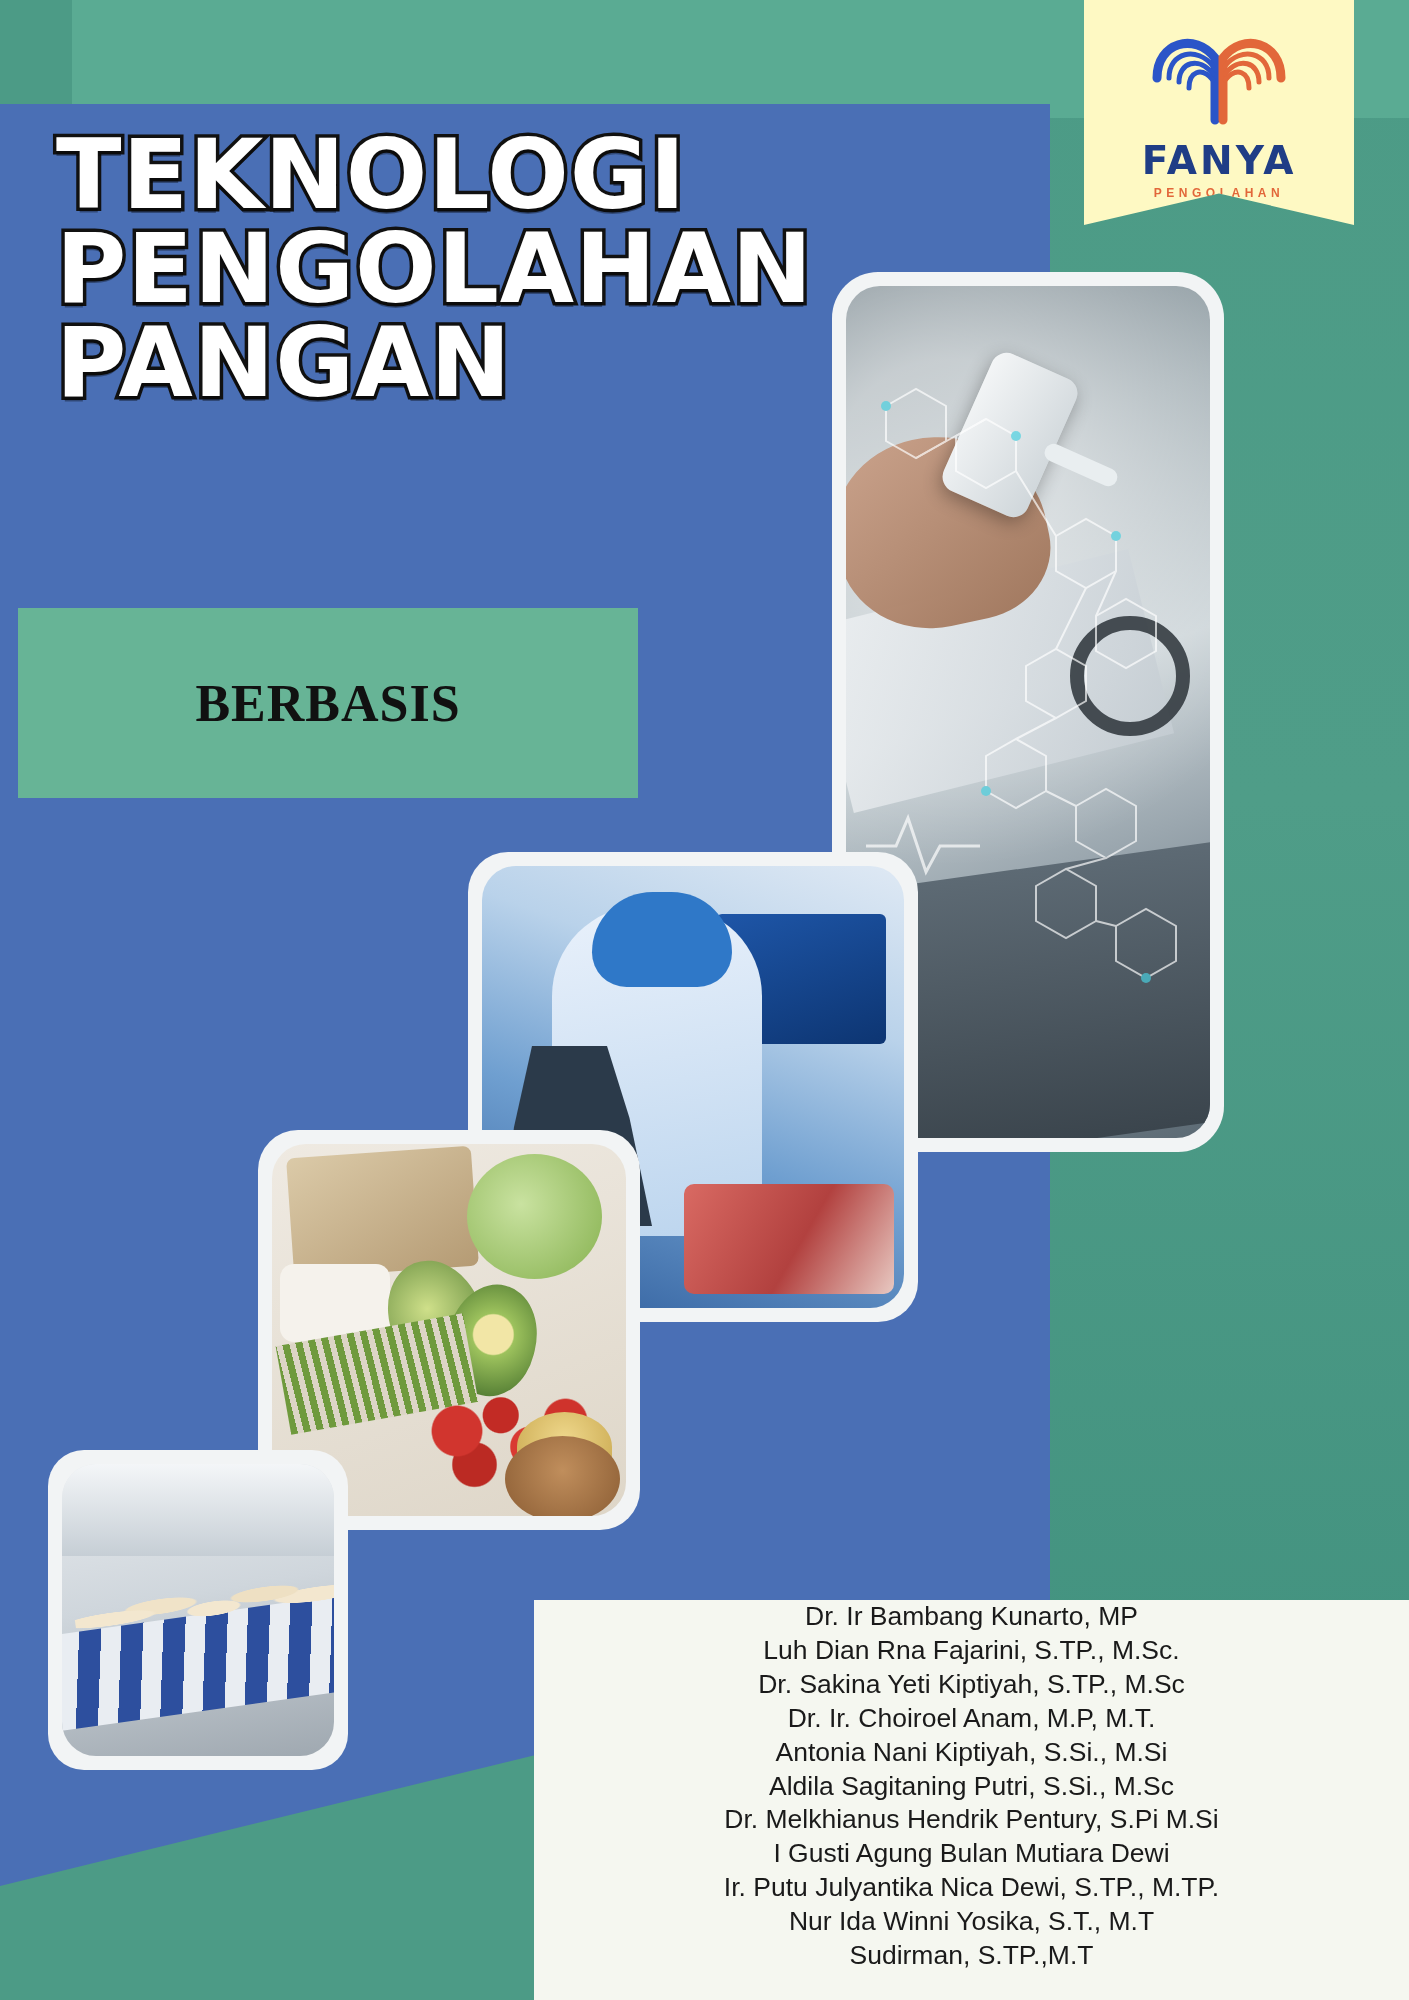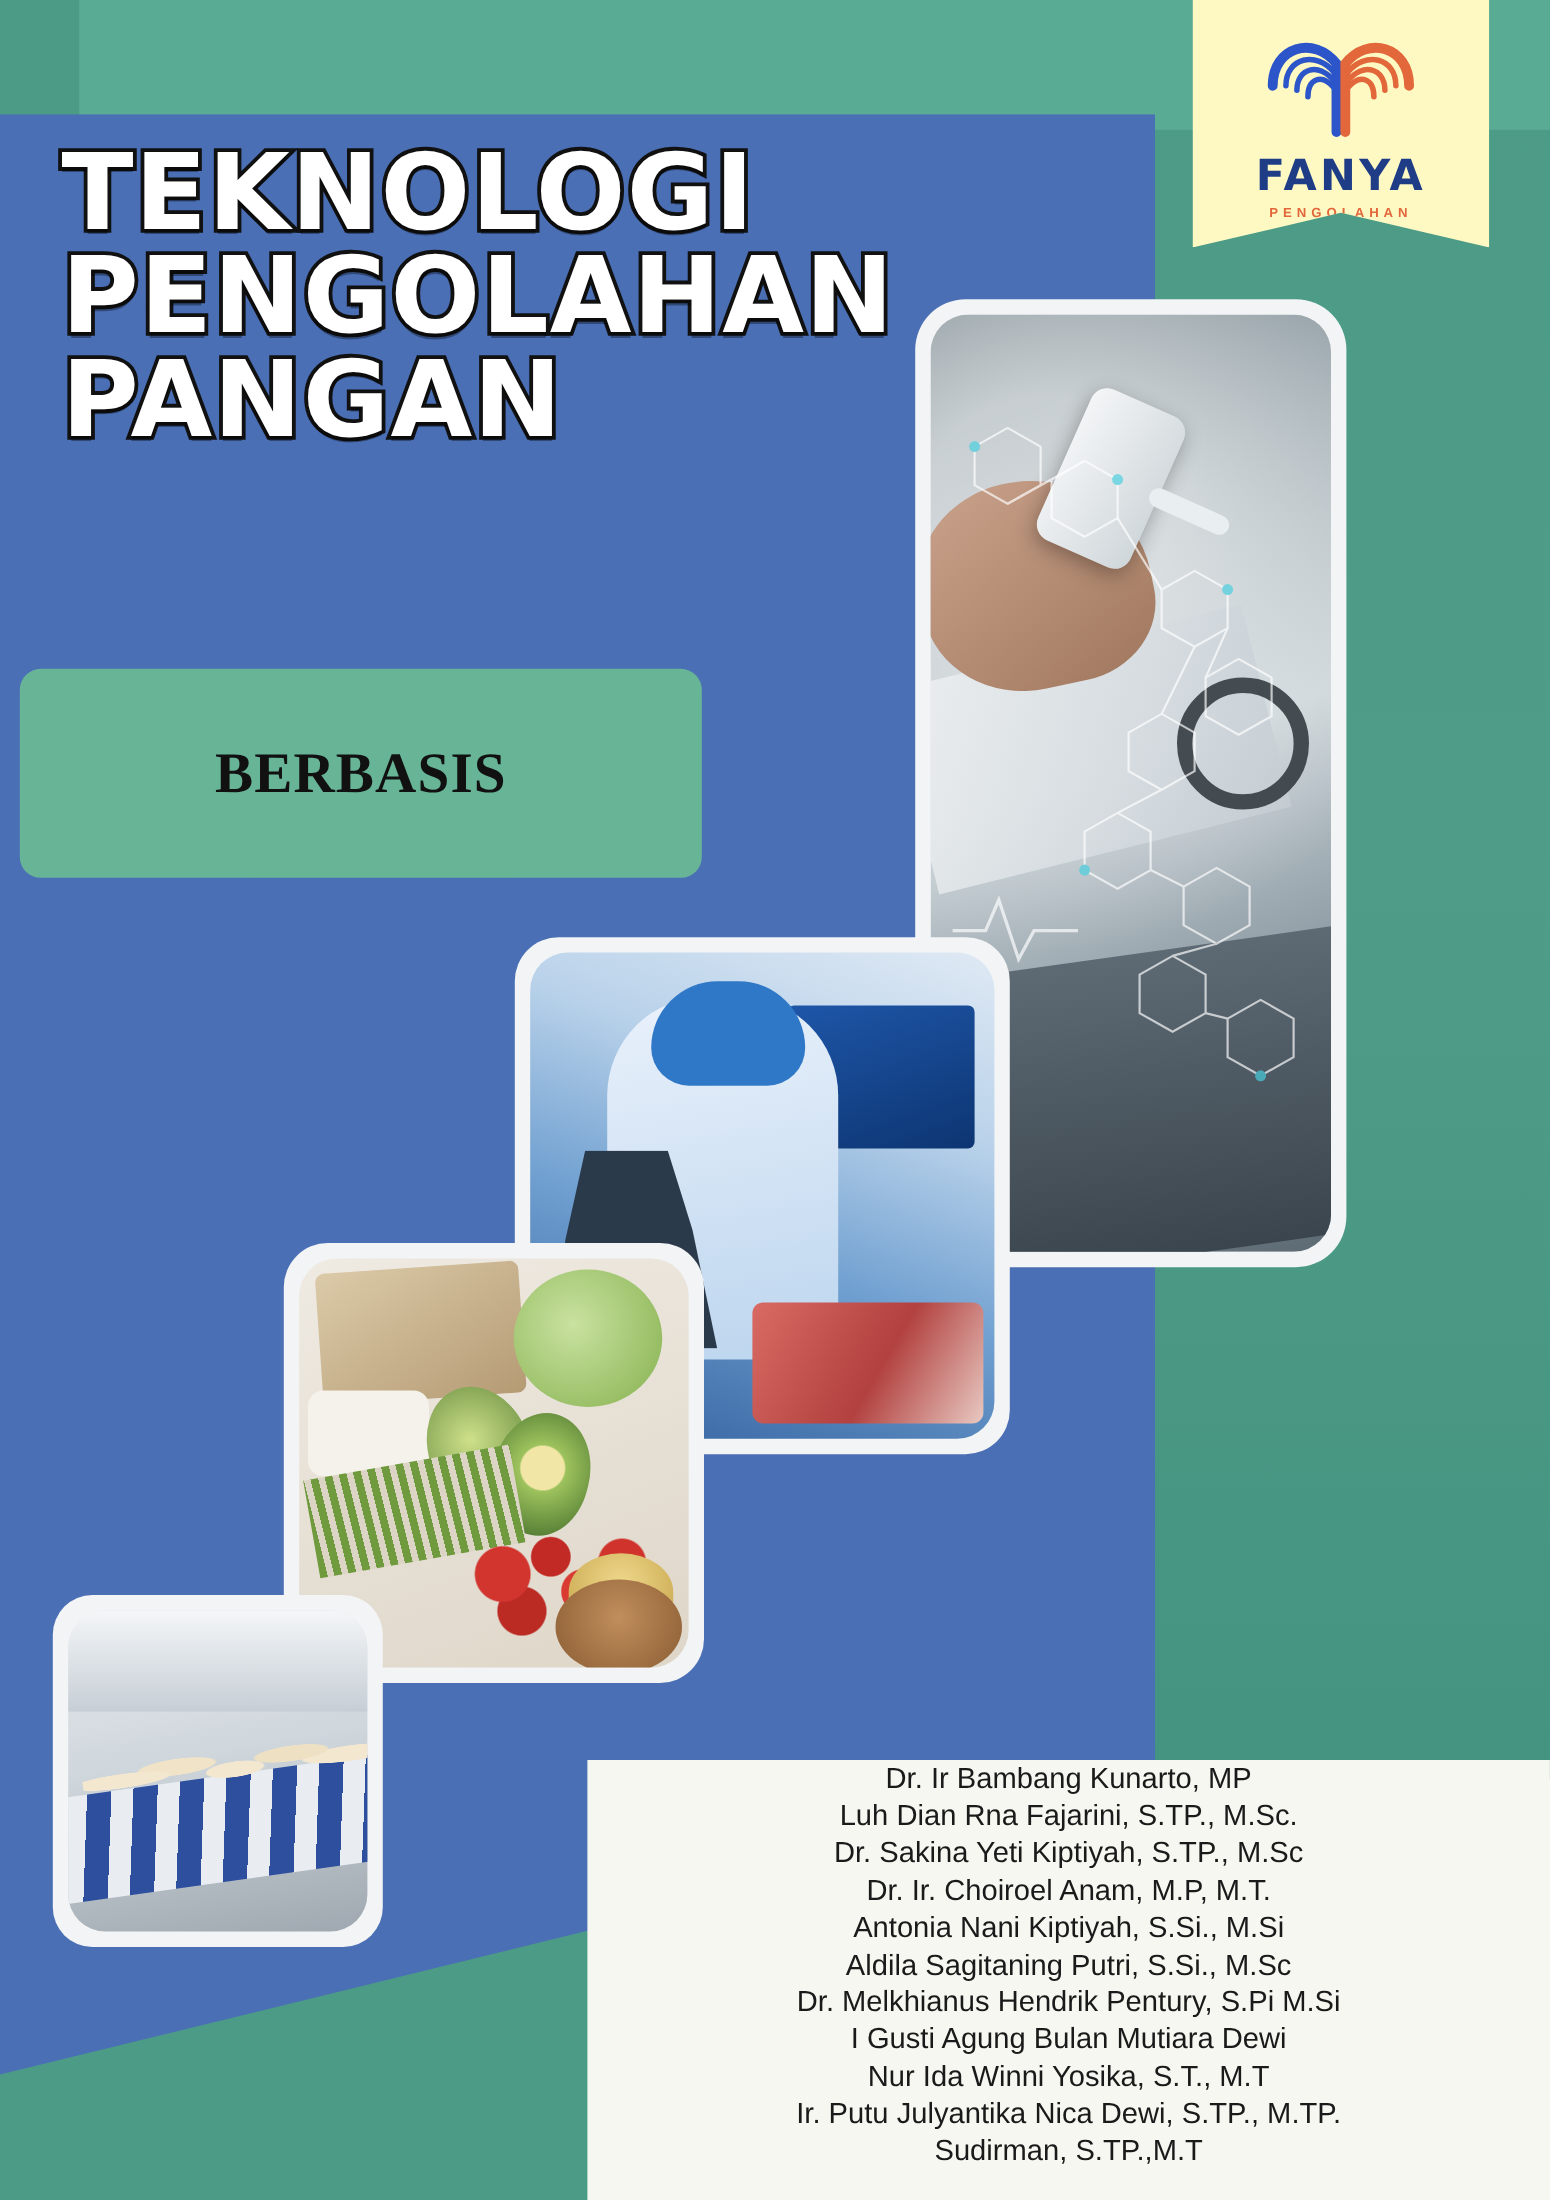--- a/index.html
+++ b/index.html
@@ -111,21 +111,20 @@
   .subtitle-band {
     position: absolute;
     left: 18px; top: 608px;
     width: 620px; height: 190px;
     background: #67b496;
     display: flex;
     flex-direction: column;
     justify-content: center;
     align-items: center;
     gap: 8px;
-    border-radius: 19px;
   }
   .subtitle-line {
     font-family: "Liberation Serif", serif;
     font-size: 52px;
     font-weight: 700;
     color: #111111;
     letter-spacing: 1px;
   }
   .photo-frame {
     position: absolute;
@@ -464,18 +463,18 @@
 
   <div class="authors-panel">
     <div class="author">Dr. Ir Bambang Kunarto, MP</div>
     <div class="author">Luh Dian Rna Fajarini, S.TP., M.Sc.</div>
     <div class="author">Dr. Sakina Yeti Kiptiyah, S.TP., M.Sc</div>
     <div class="author">Dr. Ir. Choiroel Anam, M.P, M.T.</div>
     <div class="author">Antonia Nani Kiptiyah, S.Si., M.Si</div>
     <div class="author">Aldila Sagitaning Putri, S.Si., M.Sc</div>
     <div class="author">Dr. Melkhianus Hendrik Pentury, S.Pi M.Si</div>
     <div class="author">I Gusti Agung Bulan Mutiara Dewi</div>
+    <div class="author">Ir. Putu Julyantika Nica Dewi, S.TP., M.TP.</div>
     <div class="author">Nur Ida Winni Yosika, S.T., M.T</div>
-    <div class="author">Ir. Putu Julyantika Nica Dewi, S.TP., M.TP.</div>
     <div class="author">Sudirman, S.TP.,M.T</div>
   </div>
 
 </div>
 
 </body></html>

